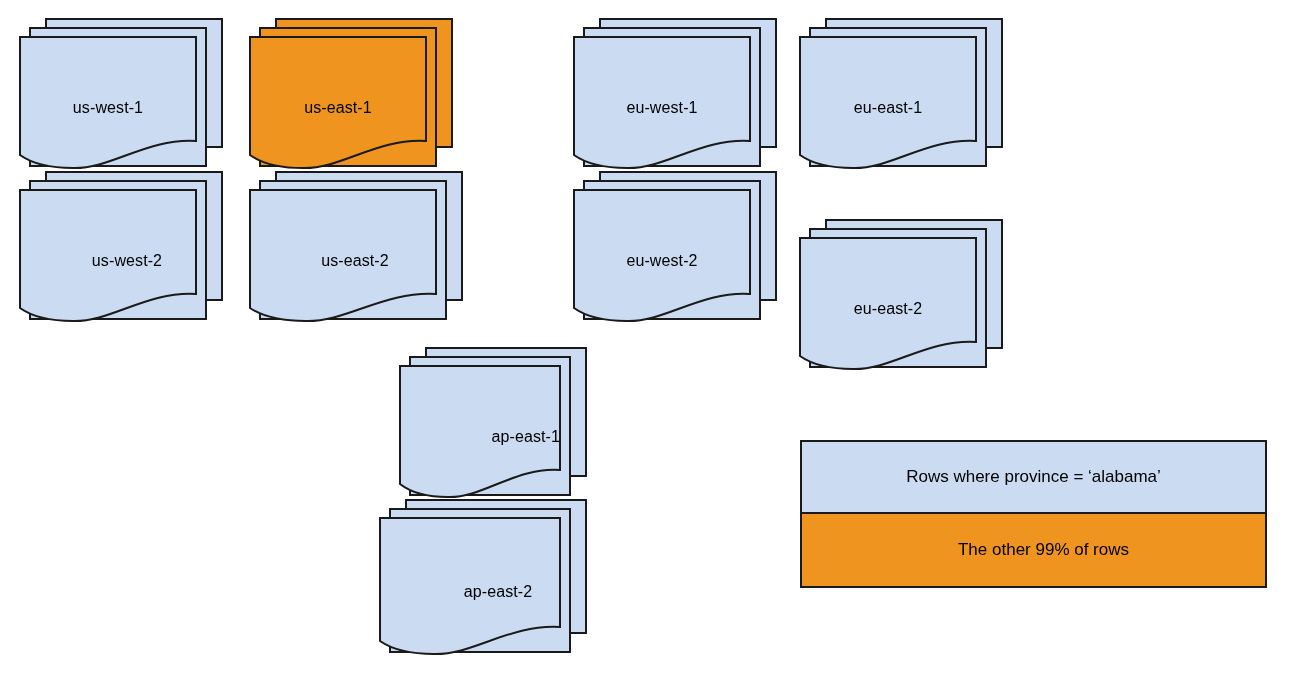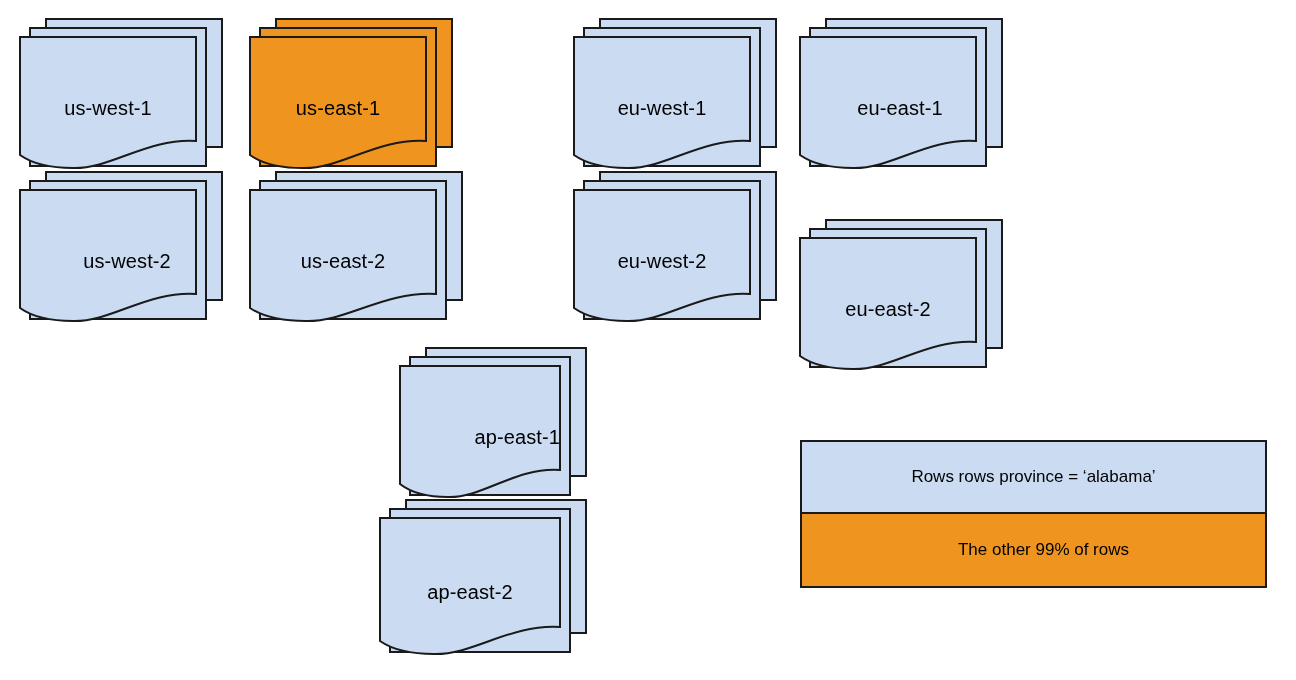--- a/index.html
+++ b/index.html
@@ -29,21 +29,21 @@
   .stack {
     position: absolute;
   }
   .stack svg {
     display: block;
     overflow: visible;
   }
   .stack-label {
     position: absolute;
     text-align: center;
-    font-size: 20px;
+    font-size: 16px;
     line-height: 18px;
     color: #000000;
     white-space: nowrap;
     pointer-events: none;
     letter-spacing: 0.1px;
   }
 
   
   .legend {
     position: absolute;
@@ -99,37 +99,37 @@
         <path d="M 0 0 L 176 0 L 176 104 C 126.72 101, 91.52000000000001 132, 52.8 131 C 31.68 131, 14.08 128, 0 118 Z" transform="translate(0,18)" fill="#cbdcf2" stroke="#1a1a1a" stroke-width="2"></path>
       </svg>
       <div class="stack-label" style="left: 0px; top: 80.4px; width: 176px;">eu-west-1</div>
     </div>
     <div class="stack" style="left: 800px; top: 19px;">
       <svg width="203" height="179">
         <path d="M 0 0 L 176 0 L 176 128 L 0 128 Z" transform="translate(26,0)" fill="#cbdcf2" stroke="#1a1a1a" stroke-width="2"></path>
         <path d="M 0 0 L 176 0 L 176 138 L 0 138 Z" transform="translate(10,9)" fill="#cbdcf2" stroke="#1a1a1a" stroke-width="2"></path>
         <path d="M 0 0 L 176 0 L 176 104 C 126.72 101, 91.52000000000001 132, 52.8 131 C 31.68 131, 14.08 128, 0 118 Z" transform="translate(0,18)" fill="#cbdcf2" stroke="#1a1a1a" stroke-width="2"></path>
       </svg>
-      <div class="stack-label" style="left: 0px; top: 80.4px; width: 176px; margin-left: 12px;">eu-east-1</div>
+      <div class="stack-label" style="left: 0px; top: 80.4px; width: 176px;">eu-east-1</div>
     </div>
     <div class="stack" style="left: 20px; top: 172px;">
       <svg width="203" height="179">
         <path d="M 0 0 L 176 0 L 176 128 L 0 128 Z" transform="translate(26,0)" fill="#cbdcf2" stroke="#1a1a1a" stroke-width="2"></path>
         <path d="M 0 0 L 176 0 L 176 138 L 0 138 Z" transform="translate(10,9)" fill="#cbdcf2" stroke="#1a1a1a" stroke-width="2"></path>
         <path d="M 0 0 L 176 0 L 176 104 C 126.72 101, 91.52000000000001 132, 52.8 131 C 31.68 131, 14.08 128, 0 118 Z" transform="translate(0,18)" fill="#cbdcf2" stroke="#1a1a1a" stroke-width="2"></path>
       </svg>
       <div class="stack-label" style="left: 0px; top: 80.4px; width: 176px; padding-left: 19px;">us-west-2</div>
     </div>
     <div class="stack" style="left: 250px; top: 172px;">
       <svg width="213" height="179">
         <path d="M 0 0 L 186 0 L 186 128 L 0 128 Z" transform="translate(26,0)" fill="#cbdcf2" stroke="#1a1a1a" stroke-width="2"></path>
         <path d="M 0 0 L 186 0 L 186 138 L 0 138 Z" transform="translate(10,9)" fill="#cbdcf2" stroke="#1a1a1a" stroke-width="2"></path>
         <path d="M 0 0 L 186 0 L 186 104 C 133.92 101, 96.72 132, 55.8 131 C 33.48 131, 14.88 128, 0 118 Z" transform="translate(0,18)" fill="#cbdcf2" stroke="#1a1a1a" stroke-width="2"></path>
       </svg>
-      <div class="stack-label" style="left: 0px; top: 80.4px; width: 186px;">us-east-2</div>
+      <div class="stack-label" style="left: 0px; top: 80.4px; width: 186px; padding-left: 12px;">us-east-2</div>
     </div>
     <div class="stack" style="left: 574px; top: 172px;">
       <svg width="203" height="179">
         <path d="M 0 0 L 176 0 L 176 128 L 0 128 Z" transform="translate(26,0)" fill="#cbdcf2" stroke="#1a1a1a" stroke-width="2"></path>
         <path d="M 0 0 L 176 0 L 176 138 L 0 138 Z" transform="translate(10,9)" fill="#cbdcf2" stroke="#1a1a1a" stroke-width="2"></path>
         <path d="M 0 0 L 176 0 L 176 104 C 126.72 101, 91.52000000000001 132, 52.8 131 C 31.68 131, 14.08 128, 0 118 Z" transform="translate(0,18)" fill="#cbdcf2" stroke="#1a1a1a" stroke-width="2"></path>
       </svg>
       <div class="stack-label" style="left: 0px; top: 80.4px; width: 176px;">eu-west-2</div>
     </div>
     <div class="stack" style="left: 800px; top: 172px; margin-top: 48px;">
@@ -147,24 +147,24 @@
         <path d="M 0 0 L 160 0 L 160 104 C 115.19999999999999 101, 83.2 132, 48 131 C 28.799999999999997 131, 12.8 128, 0 118 Z" transform="translate(0,18)" fill="#cbdcf2" stroke="#1a1a1a" stroke-width="2"></path>
       </svg>
       <div class="stack-label" style="left: 0px; top: 80.4px; width: 160px; text-align: right;">ap-east-1</div>
     </div>
     <div class="stack" style="left: 380px; top: 500px;">
       <svg width="207" height="184">
         <path d="M 0 0 L 180 0 L 180 133 L 0 133 Z" transform="translate(26,0)" fill="#cbdcf2" stroke="#1a1a1a" stroke-width="2"></path>
         <path d="M 0 0 L 180 0 L 180 143 L 0 143 Z" transform="translate(10,9)" fill="#cbdcf2" stroke="#1a1a1a" stroke-width="2"></path>
         <path d="M 0 0 L 180 0 L 180 109 C 129.6 106, 93.60000000000001 137, 54 136 C 32.4 136, 14.4 133, 0 123 Z" transform="translate(0,18)" fill="#cbdcf2" stroke="#1a1a1a" stroke-width="2"></path>
       </svg>
-      <div class="stack-label" style="left: 0px; top: 82.8px; width: 180px;">ap-east-2</div>
+      <div class="stack-label" style="left: 0px; top: 82.8px; width: 180px; padding-left: 28px;">ap-east-2</div>
     </div>
   </div>
 
 <div class="legend">
   <div class="legend-row legend-row-blue">
-    <span>Rows rows province = ‘alabama’</span>
+    <span>Rows where province = ‘alabama’</span>
   </div>
   <div class="legend-row legend-row-orange">
     <span>The other 99% of rows</span>
   </div>
 </div>
 
 </body></html>

